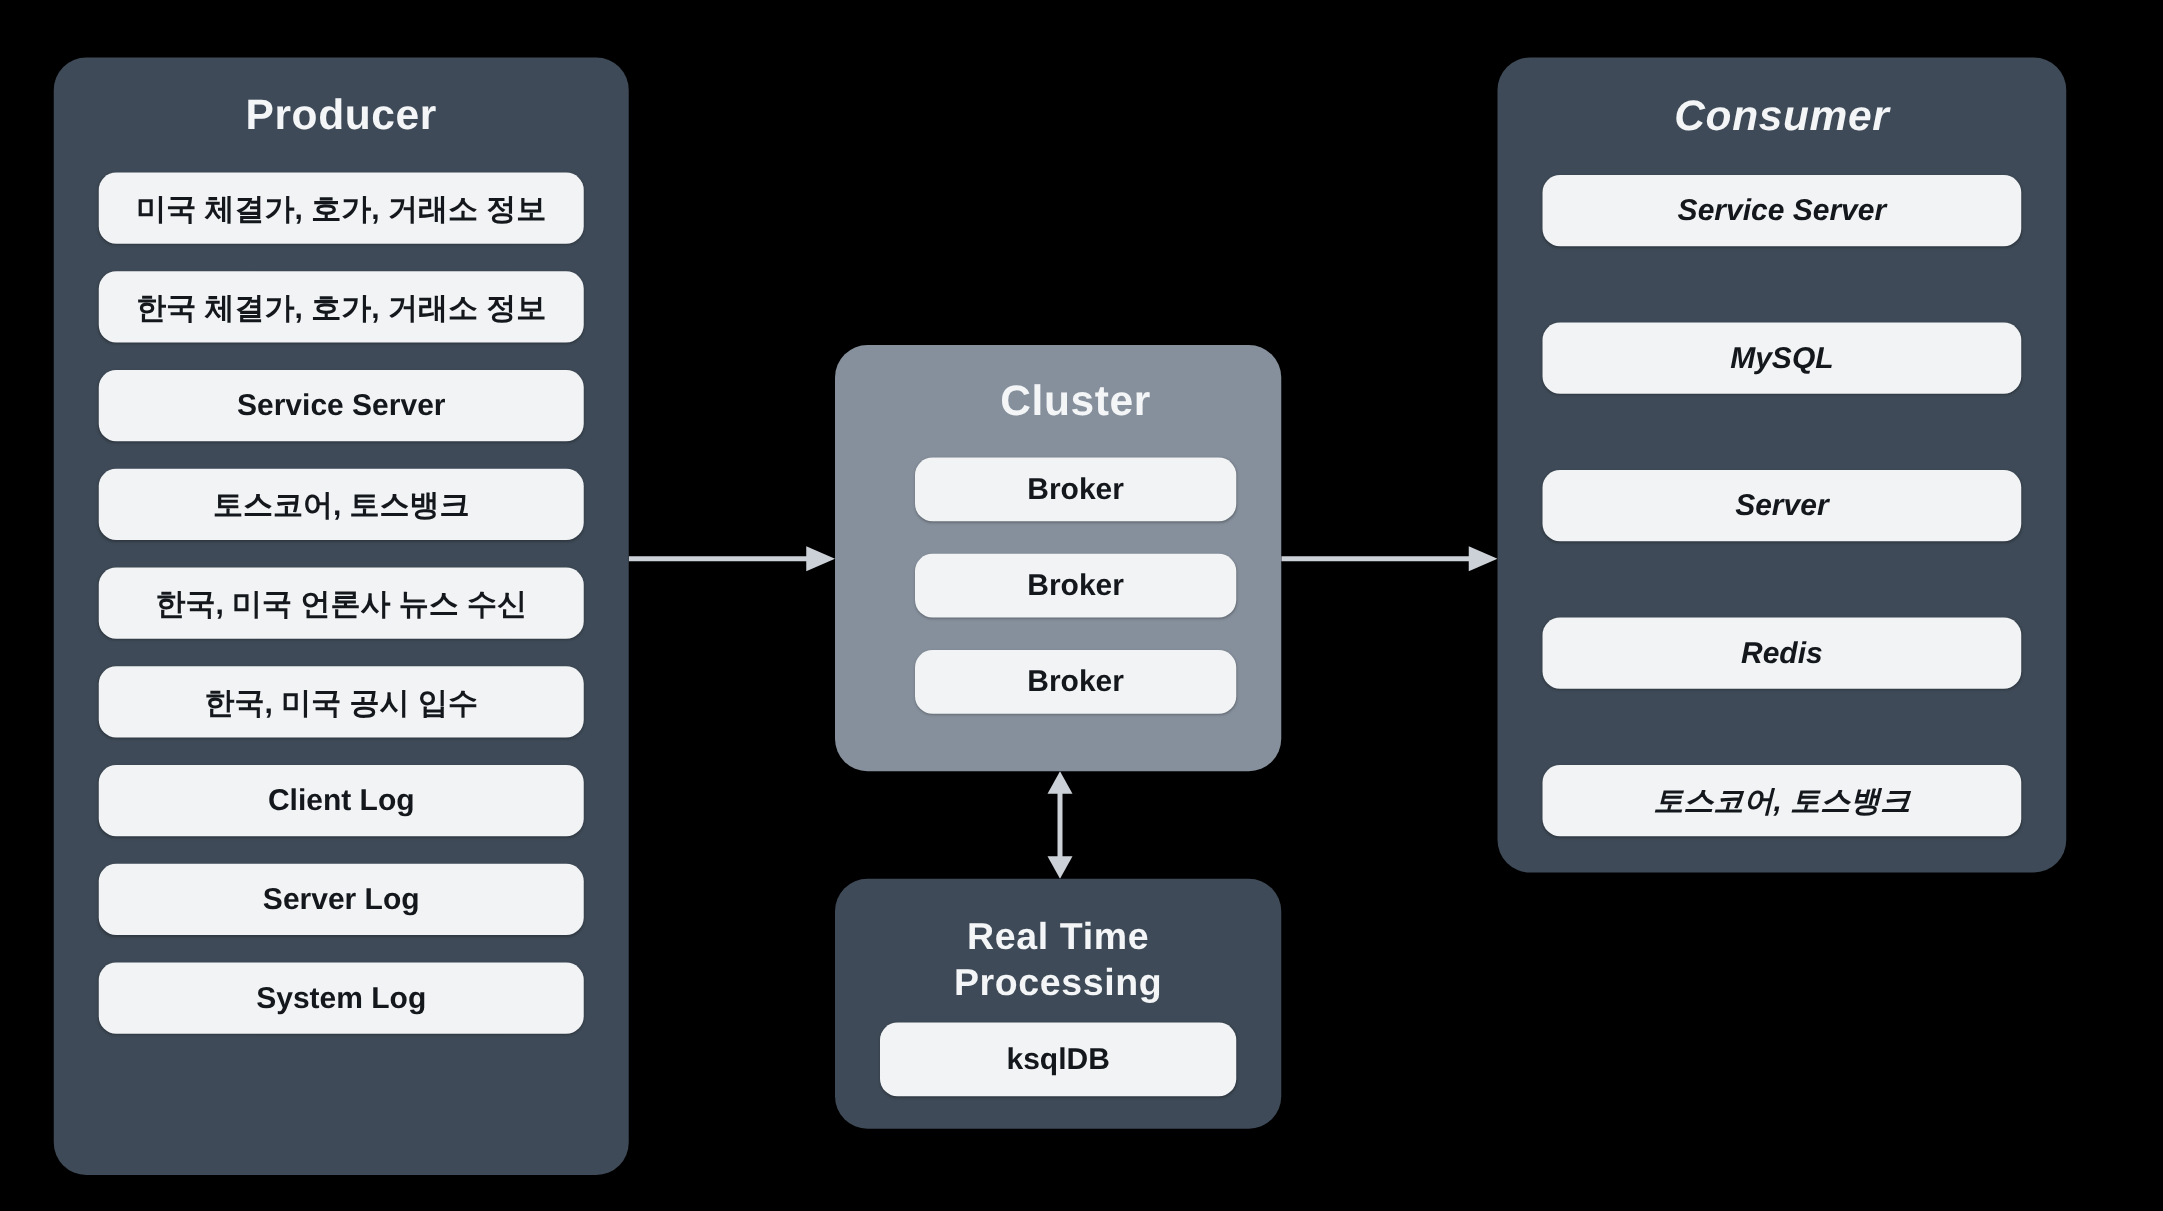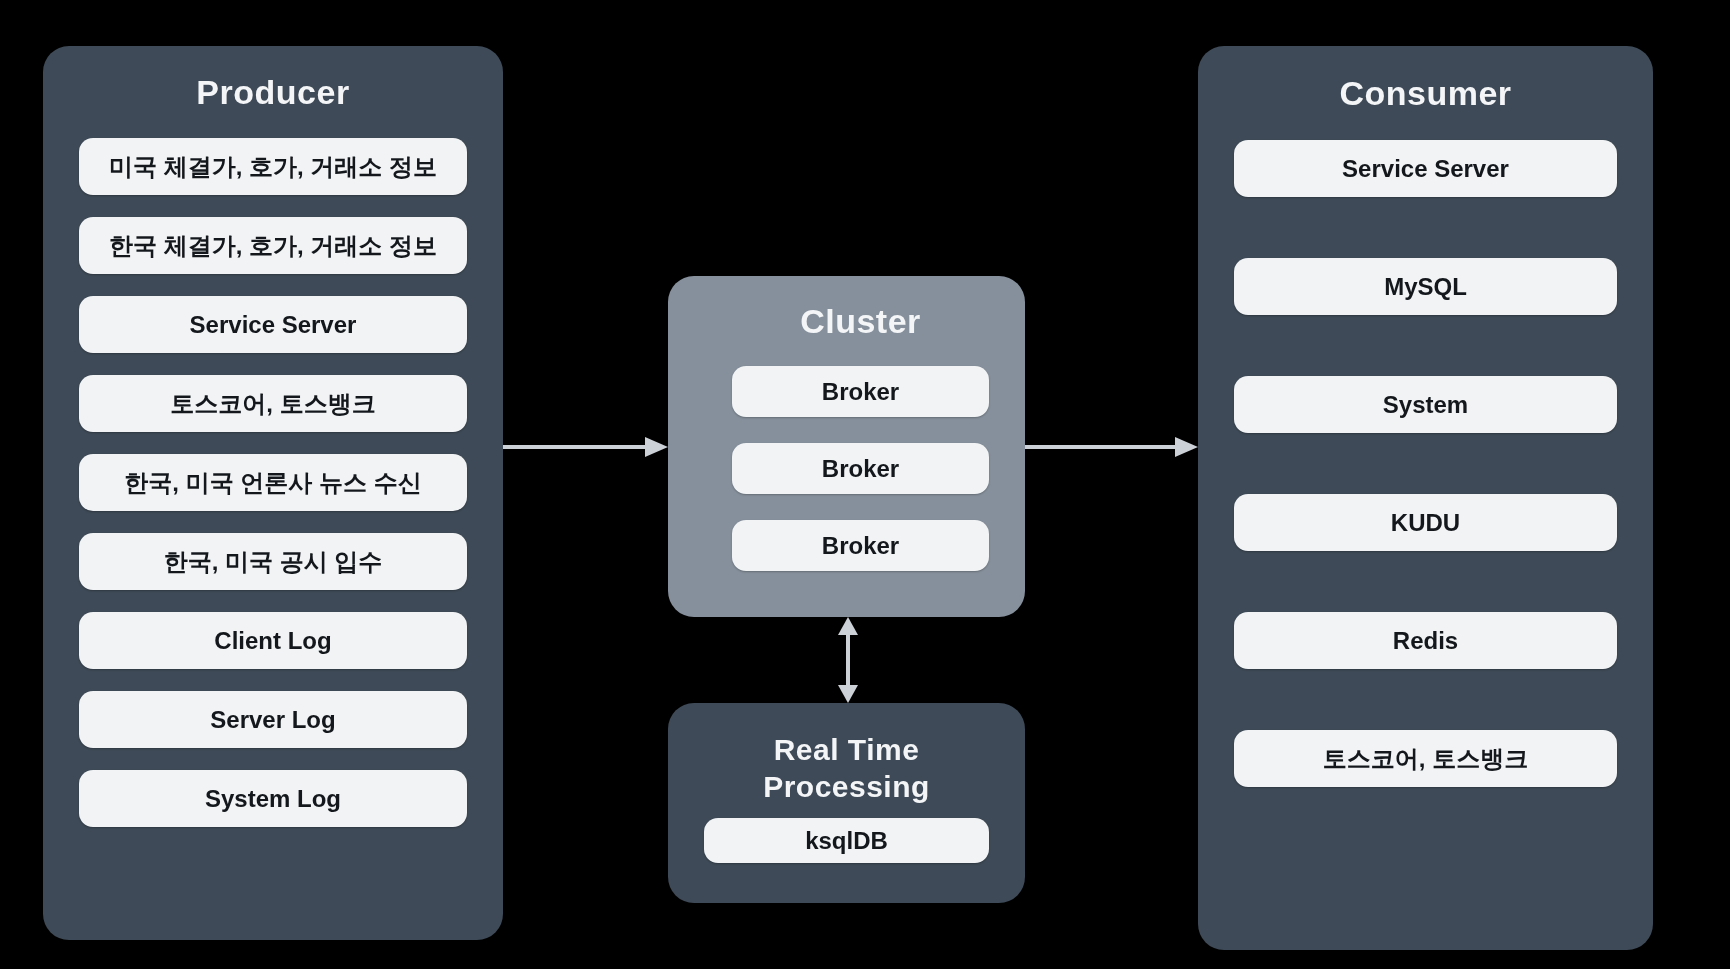--- a/index.html
+++ b/index.html
@@ -21,21 +21,21 @@
     box-shadow:0 1px 2px rgba(0,0,0,.25);
   }
   .producer-rows{gap:22px;}
   .producer-rows .box{height:57px;flex:0 0 auto;}
   .consumer-rows{gap:61px;}
   .consumer-rows .box{height:57px;flex:0 0 auto;}
   .cluster-rows{gap:26px;}
   .cluster-rows .box{height:51px;flex:0 0 auto;}
   .rtp-title{height:102px;align-items:flex-end;padding-top:0;box-sizing:border-box;}
   .rtp-title .wrap{width:240px;line-height:37px;font-size:30px;}
-  .rtp-rows .box{height:45px;flex:0 0 auto;}
+  .rtp-rows .box{height:59px;flex:0 0 auto;}
   .cdc-suffix{font-size:17px;font-weight:bold;margin-left:1px;}
   .arrow{position:absolute;}
 </style>
 </head>
 <body>
 
 <div class="stage">
 
   <div class="panel panel-dark" style="left:43px;top:46px;width:460px;height:894px;">
     <div class="panel-title" style="height:92px;">Producer</div>
@@ -63,27 +63,26 @@
 
   <div class="panel panel-dark" style="left:668px;top:703px;width:357px;height:200px;">
     <div class="panel-title rtp-title">
       <div class="wrap">Real Time Processing</div>
     </div>
     <div class="rows rtp-rows" style="margin-top:13px;">
       <div class="box">ksqlDB</div>
     </div>
   </div>
 
-  <div class="panel panel-dark" style="left:1198px;top:46px;width:455px;height:904px;">
+  <div class="panel panel-dark" style="left:1198px;top:46px;width:455px;height:652px;font-style:italic;">
     <div class="panel-title" style="height:94px;">Consumer</div>
     <div class="rows consumer-rows">
       <div class="box">Service Server</div>
       <div class="box">MySQL</div>
-      <div class="box">System</div>
-      <div class="box">KUDU</div>
+      <div class="box">Server</div>
       <div class="box">Redis</div>
       <div class="box">토스코어, 토스뱅크</div>
     </div>
   </div>
 
   <svg class="arrow" style="left:503px;top:434px;" width="165" height="26" viewBox="0 0 165 26">
     <line x1="0" y1="13" x2="144" y2="13" stroke="#ccd1d7" stroke-width="4"></line>
     <polygon points="142,3 165,13 142,23" fill="#ccd1d7"></polygon>
   </svg>
 

